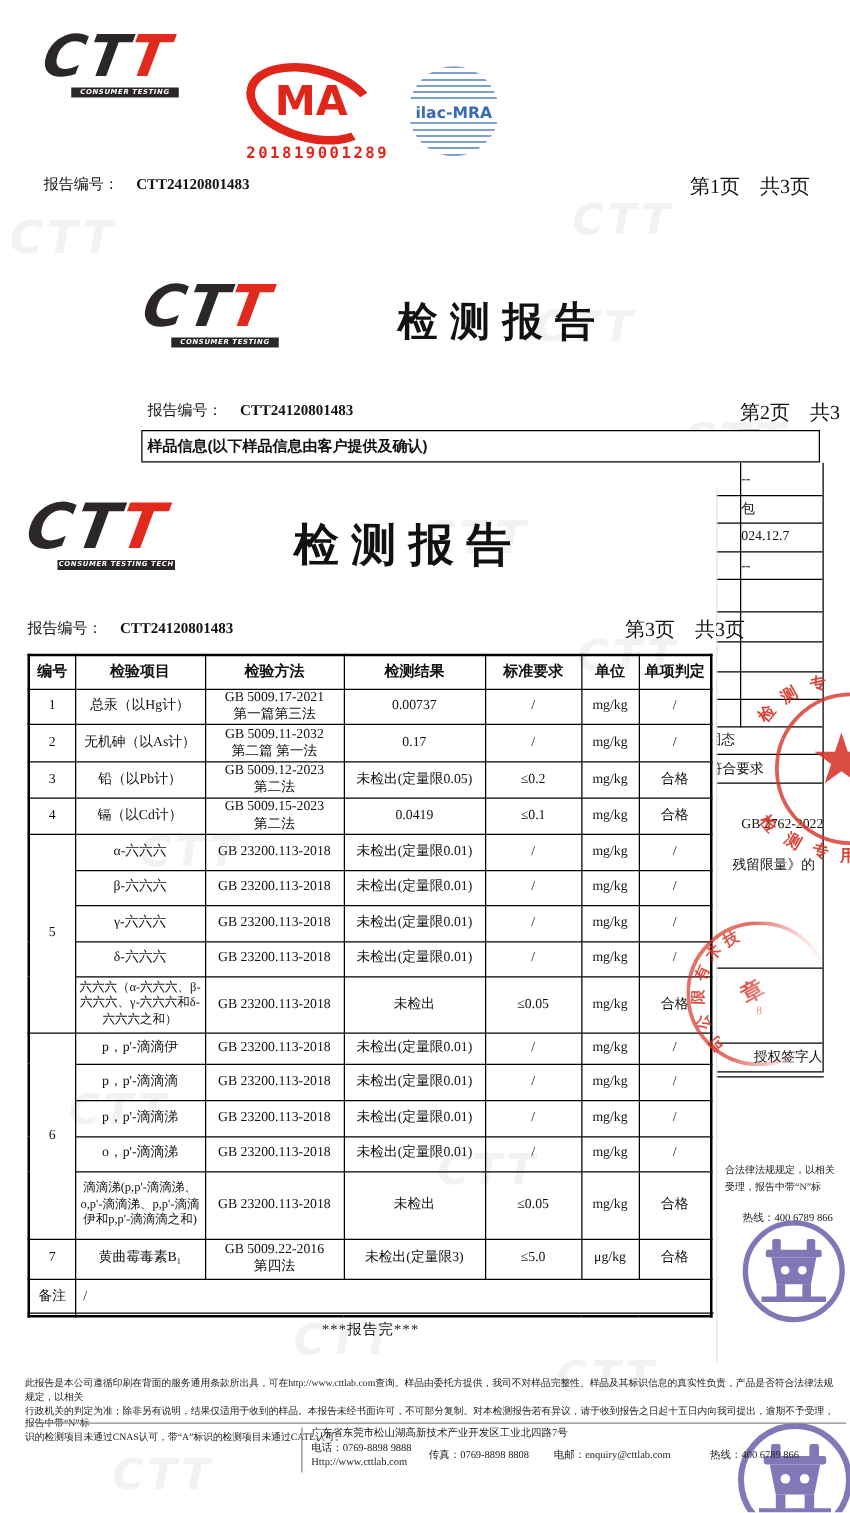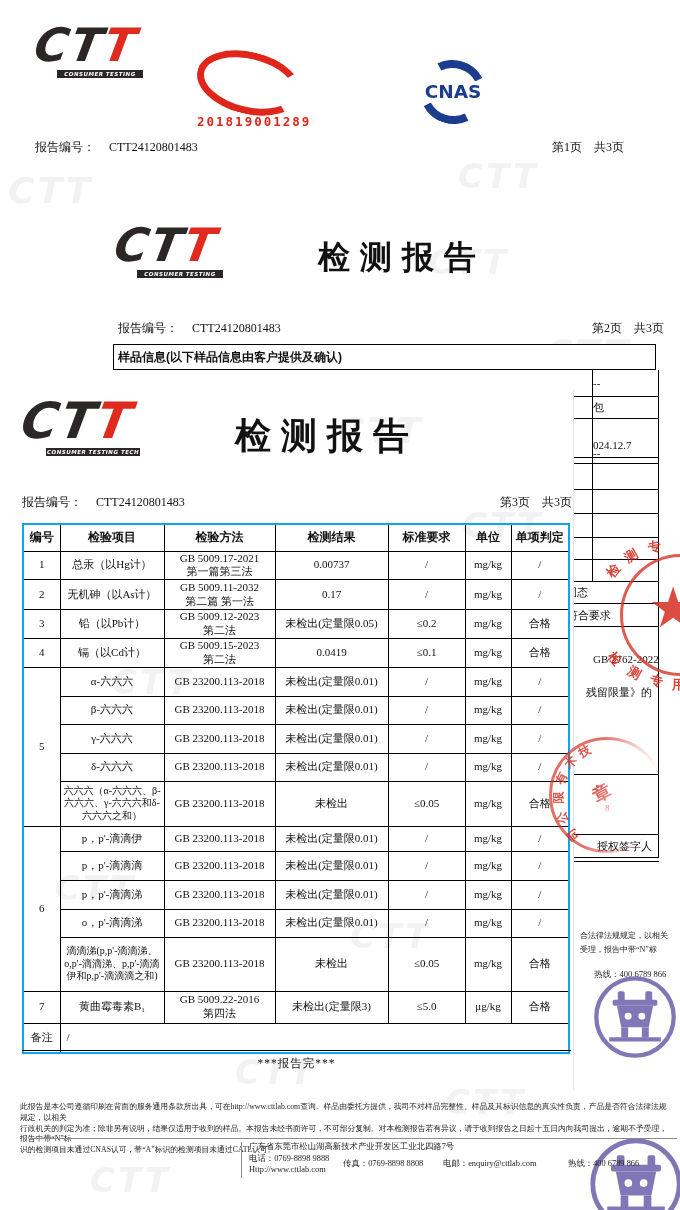--- a/index.html
+++ b/index.html
@@ -31,40 +31,40 @@
             font-weight:bold;font-size:12.5px;font-family:"DejaVu Sans",sans-serif;}
   .cnas{position:absolute;width:66px;height:64px;}
   .cnas-ring{position:absolute;inset:0;border-radius:50%;border:8px solid #1c3c8e;
              border-left-color:transparent;border-right-color:transparent;transform:rotate(18deg);}
   .cnas-word{position:absolute;left:-7px;right:-7px;top:21px;background:#fff;text-align:center;
              font-family:"DejaVu Sans",sans-serif;font-weight:900;font-size:18.5px;color:#1c3c8e;line-height:22px;}
   .cnas-desc{position:absolute;font-size:10.5px;line-height:14.5px;white-space:pre-line;
              font-family:"Liberation Sans",sans-serif;color:#222;}
   
   .repno{position:absolute;font-size:12px;}
-  .repno b{font-weight:normal;margin-left:14px;}
-  .pageinfo{position:absolute;font-size:12px;}
+  .repno b{font-weight:bold;margin-left:14px;}
+  .pageinfo{position:absolute;font-size:16px;}
   .rpt-title{position:absolute;font-weight:600;letter-spacing:10px;}
   
   .sbar{position:absolute;left:113px;top:344px;width:543px;height:26px;border:1.5px solid #000;
         font-family:"Liberation Sans",sans-serif;font-weight:bold;font-size:12px;line-height:25px;
         padding-left:4px;box-sizing:border-box;background:#fff;}
   
   .strip{position:absolute;left:573px;top:370px;width:107px;height:494px;overflow:hidden;font-size:11px;}
   .srow{position:absolute;left:0;width:85px;border-bottom:1px solid #000;box-sizing:border-box;
         padding-left:20px;white-space:nowrap;}
   .sline-r{position:absolute;left:85px;top:0;width:1px;height:488px;background:#000;}
   .sline-l{position:absolute;left:19px;top:0;width:1px;height:212px;background:#000;}
   .sdbl{position:absolute;left:0;width:86px;height:1px;background:#000;}
   .gbcell{padding:24px 0 0 20px;line-height:17px;}
   .gbcell .l2{margin-left:-27px;display:block;margin-top:16px;}
   .edge3{position:absolute;left:573px;top:390px;width:1px;height:700px;background:#e4e4e4;}
   
   .rtable{position:absolute;left:22px;top:523px;border-collapse:collapse;table-layout:fixed;
-          font-size:11px;border:2px solid #0ea5e9;background:transparent;}
+          font-size:11px;border:2px solid #000000;background:transparent;}
   .rtable td,.rtable th{border:1px solid #000;text-align:center;padding:0 2px;line-height:1.25;
           overflow:hidden;font-weight:normal;}
   .rtable th{font-weight:bold;font-size:12px;font-family:"Liberation Sans",sans-serif;}
   .pre{white-space:pre-line;}
   .small{font-size:10px;line-height:11.5px;padding:1px 1px;}
   .h24{height:24px}.h25{height:25px}.h27{height:27px}.h28{height:28px}.h29{height:29px}
   .h30{height:30px}.h32{height:32px}.h45{height:45px}.h54{height:54px}
   .tleft{text-align:left !important;padding-left:6px !important;}
   .dblline{position:absolute;left:22px;top:1050px;width:549px;height:1px;background:#000;}
   .endline{position:absolute;left:22px;top:1056px;width:549px;text-align:center;font-size:11.5px;letter-spacing:1px;}
@@ -111,28 +111,29 @@
   <div class="wm" style="left:445px;top:1082px;font-size:34px;">CTT</div>
   <div class="wm" style="left:90px;top:1160px;font-size:34px;">CTT</div>
 
   <div class="ctt" style="left:35px;top:22px;font-size:46px;">
     <span class="lt">C</span><span class="lt">T</span><span class="lt red">T</span>
     <div class="cttbar">CONSUMER TESTING TECH</div>
   </div>
 
   <div class="cma" style="left:196px;top:52px;">
     <div class="cma-ring"></div>
+    <div class="cma-ma">MA</div>
   </div>
   <div class="cma-num" style="left:197px;top:114px;">201819001289</div>
 
-
-  <div class="cnas" style="left:420px;top:60px;">
-    <div class="cnas-ring"></div>
-    <div class="cnas-word">CNAS</div>
-  </div>
+  <div class="ilac" style="left:327px;top:53px;">
+    <div class="ilac-band"></div>
+    <div class="ilac-txt">ilac-MRA</div>
+  </div>
+
 
   <div class="repno" style="left:35px;top:139px;">
     <span>报告编号：</span><b>CTT24120801483</b>
   </div>
   <div class="pageinfo" style="left:552px;top:139px;">第1页　共3页</div>
 
   <div class="ctt" style="left:115px;top:222px;font-size:46px;">
     <span class="lt">C</span><span class="lt">T</span><span class="lt red">T</span>
     <div class="cttbar">CONSUMER TESTING TECH</div>
   </div>
@@ -142,35 +143,35 @@
   </div>
   <div class="pageinfo" style="left:592px;top:320px;">第2页　共3页</div>
 
   <div class="sbar">样品信息(以下样品信息由客户提供及确认)</div>
 
   <div class="strip">
     <div class="sline-r"></div>
     <div class="sline-l"></div>
     <div class="srow" style="top:0;height:27px;line-height:26px;">--</div>
     <div class="srow" style="top:27px;height:22px;line-height:21px;">包</div>
-    <div class="srow" style="top:64px;height:24px;line-height:23px;">024.12.7</div>
+    <div class="srow" style="top:48px;height:24px;line-height:23px;">024.12.7</div>
     <div class="srow" style="top:73px;height:21px;line-height:20px;">--</div>
     <div class="srow" style="top:94px;height:26px;"></div>
     <div class="srow" style="top:120px;height:24px;"></div>
     <div class="srow" style="top:144px;height:24px;"></div>
     <div class="srow" style="top:168px;height:22px;"></div>
     <div class="srow" style="top:190px;height:22px;"></div>
     <div class="srow" style="top:212px;height:22px;line-height:21px;padding-left:0;"><span style="margin-left:-7px;">固态</span></div>
     <div class="srow" style="top:234px;height:23px;line-height:22px;padding-left:0;"><span style="margin-left:-6px;">符合要求</span></div>
     <div class="srow gbcell" style="top:257px;height:148px;">
       <span>GB 2762-2022</span>
       <span class="l2" style="margin-left:-7px;">残留限量》的</span>
     </div>
     <div class="srow" style="top:405px;height:60px;"></div>
-    <div class="srow" style="top:465px;height:23px;line-height:22px;padding-left:24px;">授权签字人</div>
+    <div class="srow" style="top:465px;height:23px;line-height:22px;padding-left:24px;text-align:right;">授权签字人</div>
     <div class="sdbl" style="top:491px;"></div>
   </div>
 
   <div class="frag" style="left:580px;top:930px;">合法律法规规定，以相关</div>
   <div class="frag" style="left:580px;top:944px;">受理，报告中带“N”标</div>
   <div class="frag" style="left:594px;top:969px;font-size:8.5px;">热线：400 6789 866</div>
 
   <div class="edge3"></div>
 
   <div class="ctt" style="left:22px;top:396px;font-size:50px;">

